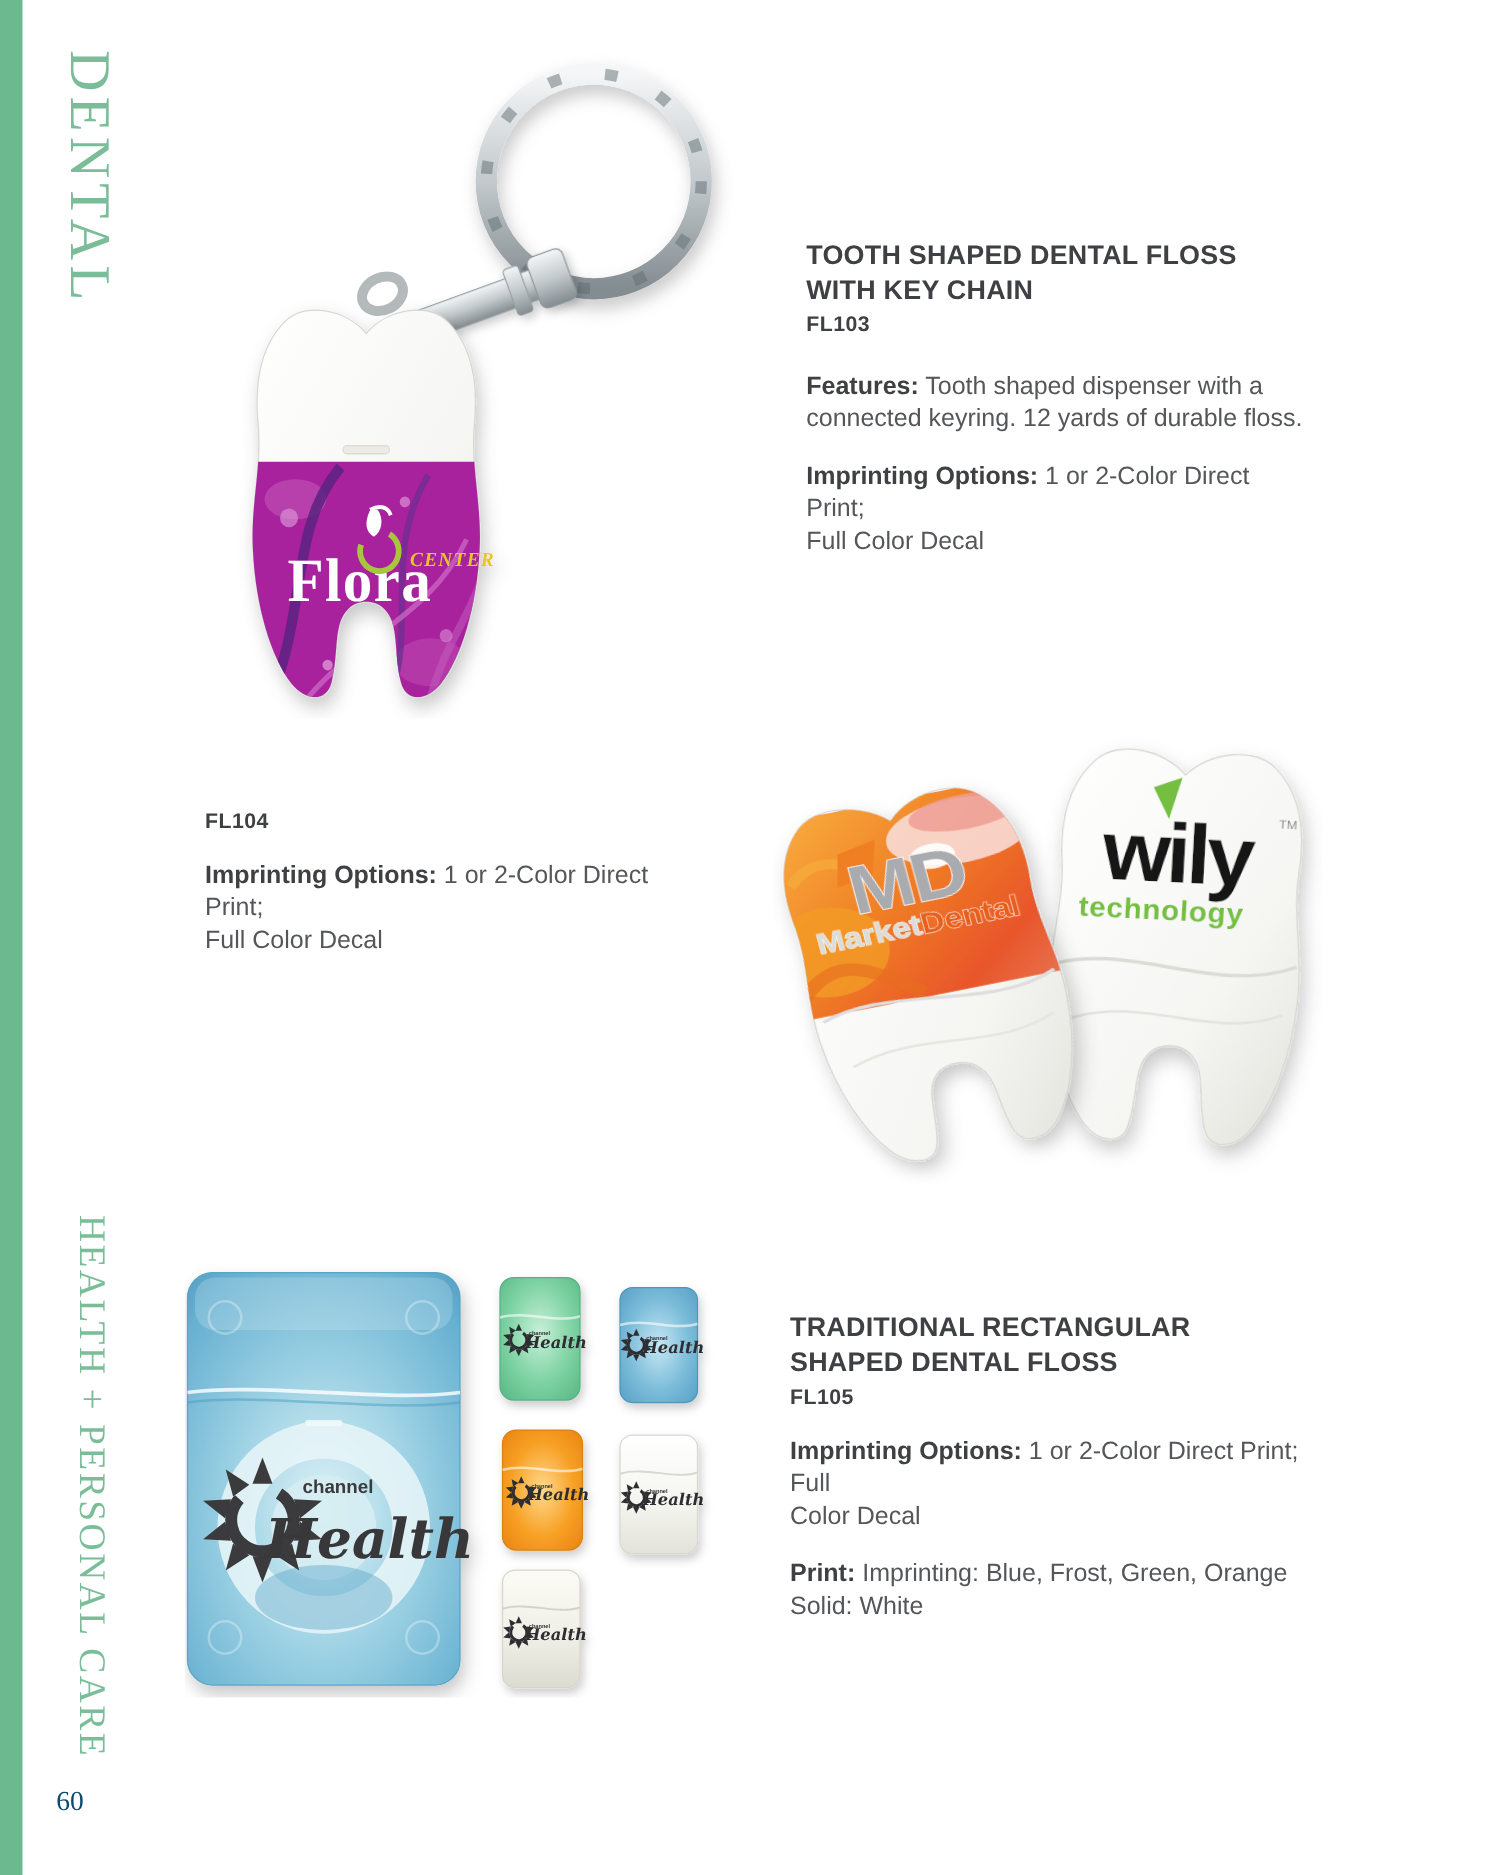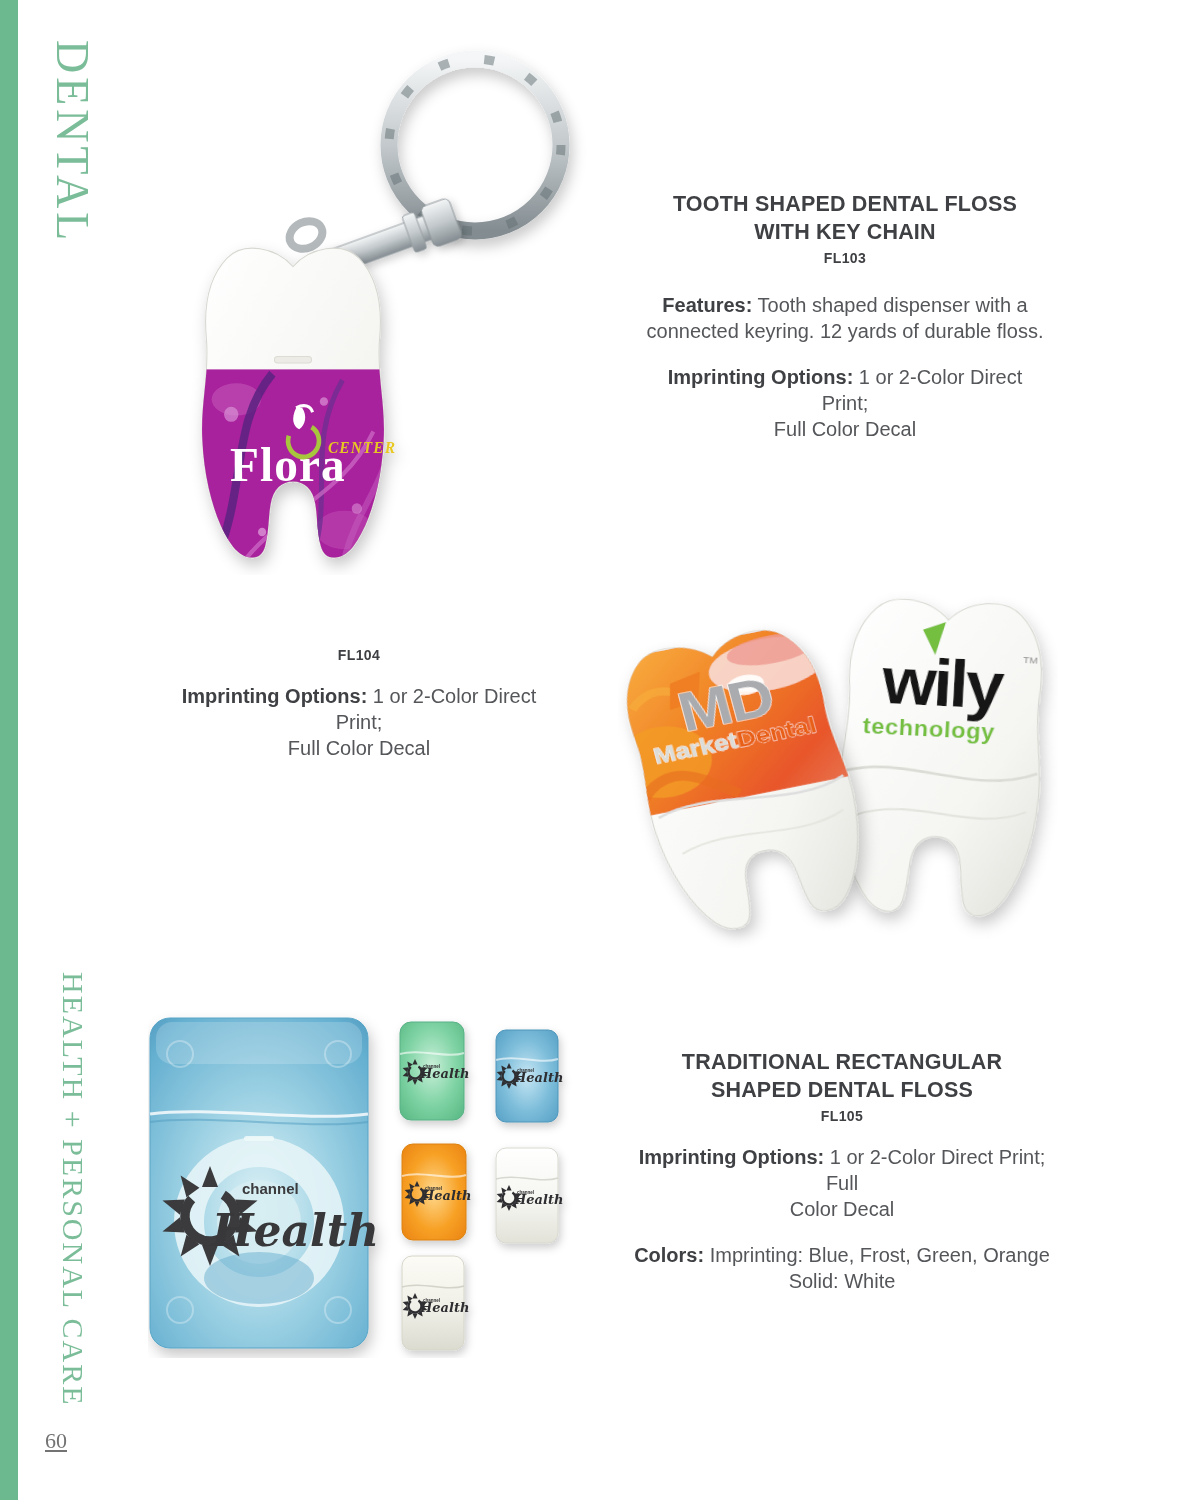--- a/index.html
+++ b/index.html
@@ -14,33 +14,33 @@
 
   .side-label {
     position:absolute; writing-mode:vertical-rl; color:#7bbd99;
     font-family:"Liberation Serif", serif; white-space:nowrap;
   }
   .side-dental { left:46px; top:40px; font-size:46px; letter-spacing:4px; }
   .side-health { left:56px; top:972px; font-size:30px; letter-spacing:2px; }
 
   .page-num {
     position:absolute; left:45px; top:1428px;
-    font-family:"Liberation Serif", serif; font-size:22px; color:#737373;text-decoration:underline;
+    font-family:"Liberation Serif", serif; font-size:22px; color:#0c4a6e;
   }
 
-  .txt { position:absolute;text-align:center; }
+  .txt { position:absolute; }
   .txt1 { left:645px; top:190px; width:400px; }
   .txt2 { left:164px; top:644px; width:390px; }
   .txt3 { left:632px; top:1048px; width:420px; }
 
   .prod-title {
     font-weight:bold; font-size:21.5px; line-height:1.32; color:#3f4043;
     letter-spacing:0.2px; white-space:pre-line;
   }
-  .prod-sku { font-weight:bold; font-size:14px; color:#3f4043; margin-top:3px; letter-spacing:0.4px; }
+  .prod-sku { font-weight:bold; font-size:17px; color:#3f4043; margin-top:3px; letter-spacing:0.4px; }
   .prod-para { font-size:20px; line-height:1.3; color:#545659; margin-top:20px; }
   .prod-para.first { margin-top:26px; }
   .prod-para b { color:#3f4043; }
   .preline { white-space:pre-line; }
 
   .img { position:absolute; }
   .img1 { left:170px; top:35px; width:440px; height:540px; }
   .img2 { left:618px; top:588px; width:440px; height:360px; }
   .img3 { left:148px; top:1010px; width:472px; height:348px; }
 
@@ -284,17 +284,17 @@
       <use href="#miniLogo" x="258" y="282"></use>
     </g>
   </svg>
 
   <div class="txt txt3">
     <h2 class="prod-title">TRADITIONAL RECTANGULAR
 SHAPED DENTAL FLOSS</h2>
     <div class="prod-sku">FL105</div>
     <p class="prod-para"><b>Imprinting Options:</b><span class="preline"> 1 or 2-Color Direct Print; Full
 Color Decal</span></p>
-    <p class="prod-para"><b>Colors:</b><span class="preline"> Imprinting: Blue, Frost, Green, Orange
+    <p class="prod-para"><b>Print:</b><span class="preline"> Imprinting: Blue, Frost, Green, Orange
 Solid: White</span></p>
   </div>
 
 </div>
 
 </body></html>

